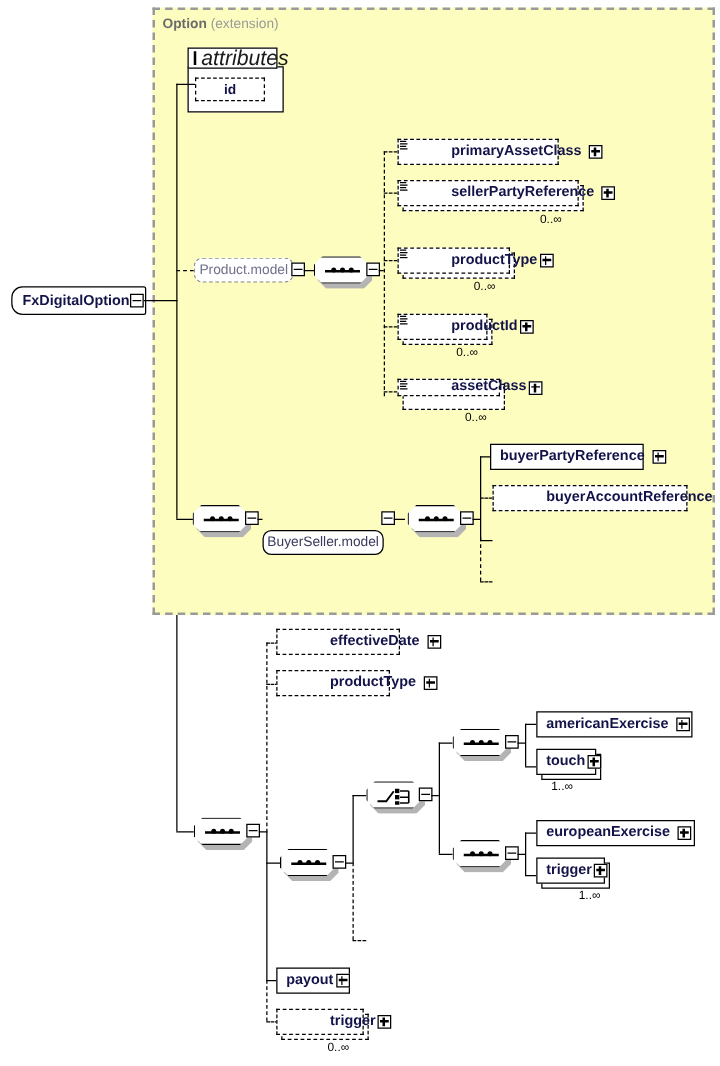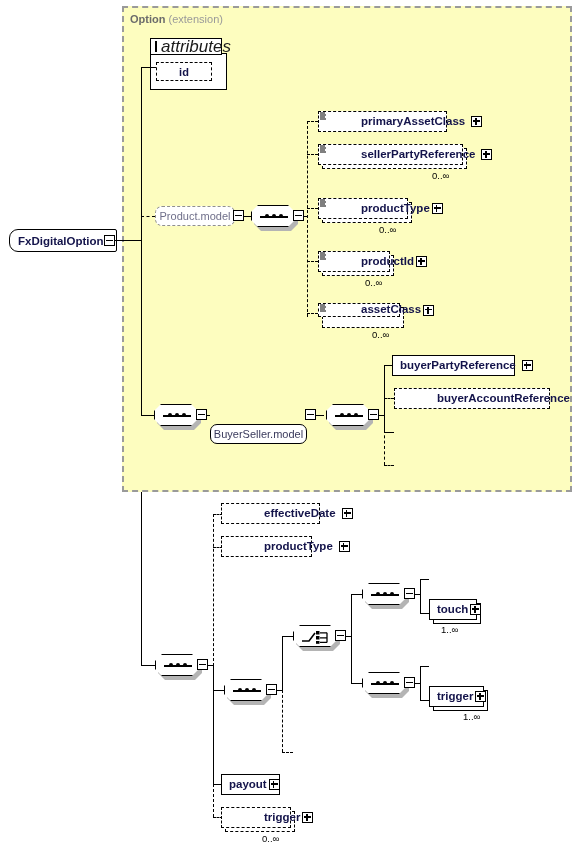--- a/index.html
+++ b/index.html
@@ -240,20 +240,24 @@
     <div class="seqdot" style="left:20px;"></div>
     <div class="seqdot" style="left:27px;"></div>
   </div>
   <div class="tog" style="left:404px;top:588px;"></div>
   <div class="ln lnh" style="left:414px;top:594px;width:6px;"></div>
   <div class="ln lnv" style="left:420px;top:579px;height:34px;"></div>
   <div class="ln lnh" style="left:420px;top:579px;width:9px;"></div>
   <div class="ln lnh" style="left:420px;top:613px;width:9px;"></div>
 
   <div class="shadow" style="left:432px;top:587px;width:124px;height:5px;"></div>
+  <div class="nbox" style="left:429px;top:569px;width:125px;height:21px;">
+    <span class="lbl">americanExercise</span>
+    <span class="itog plus"></span>
+  </div>
 
   <div class="shadow" style="left:436px;top:625px;width:48px;height:5px;"></div>
   <div class="stack" style="left:433px;top:603px;width:48px;height:21px;"></div>
   <div class="nbox" style="left:429px;top:599px;width:48px;height:21px;">
     <span class="lbl">touch</span>
     <span class="itog plus" style="margin:0 3px 0 2px;"></span>
   </div>
   <div class="occ" style="left:441px;top:624px;">1..∞</div>
 
   <div class="ln lnh" style="left:351px;top:683px;width:11px;"></div>
@@ -264,20 +268,24 @@
     <div class="seqdot" style="left:20px;"></div>
     <div class="seqdot" style="left:27px;"></div>
   </div>
   <div class="tog" style="left:404px;top:677px;"></div>
   <div class="ln lnh" style="left:414px;top:683px;width:6px;"></div>
   <div class="ln lnv" style="left:420px;top:666px;height:34px;"></div>
   <div class="ln lnh" style="left:420px;top:666px;width:9px;"></div>
   <div class="ln lnh" style="left:420px;top:700px;width:9px;"></div>
 
   <div class="shadow" style="left:432px;top:674px;width:126px;height:5px;"></div>
+  <div class="nbox" style="left:429px;top:656px;width:127px;height:21px;">
+    <span class="lbl">europeanExercise</span>
+    <span class="itog plus"></span>
+  </div>
 
   <div class="shadow" style="left:436px;top:712px;width:55px;height:5px;"></div>
   <div class="stack" style="left:433px;top:690px;width:55px;height:21px;"></div>
   <div class="nbox" style="left:429px;top:686px;width:55px;height:21px;">
     <span class="lbl">trigger</span>
     <span class="itog plus" style="margin:0 3px 0 2px;"></span>
   </div>
   <div class="occ" style="left:463px;top:711px;">1..∞</div>
 
   <div class="shadow" style="left:296px;top:760px;width:124px;height:5px;"></div>

